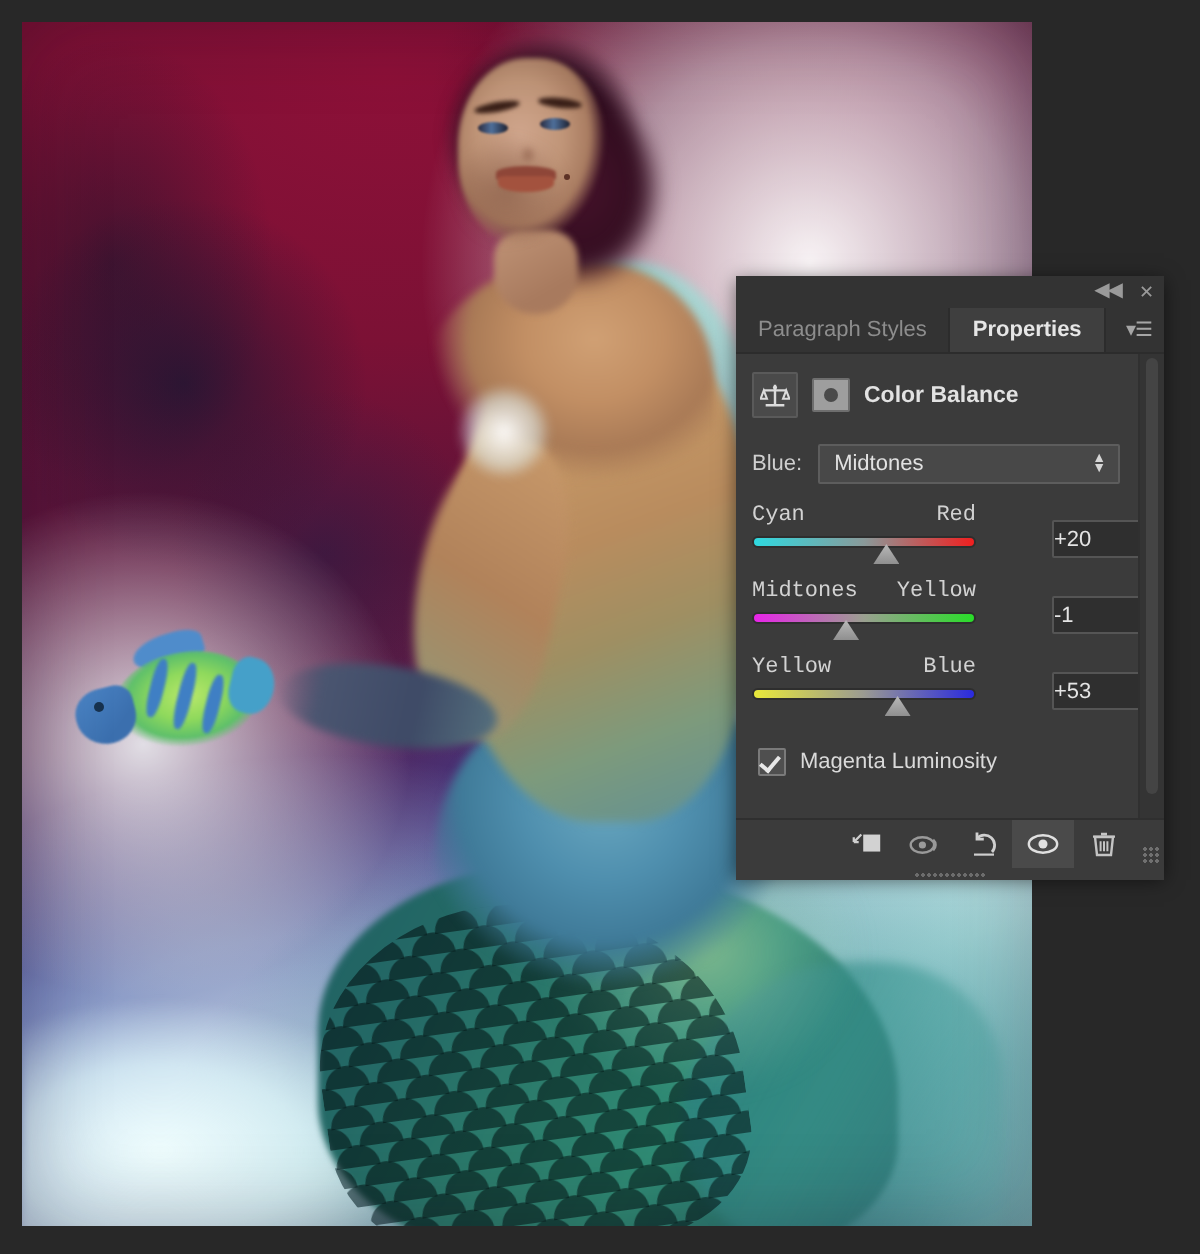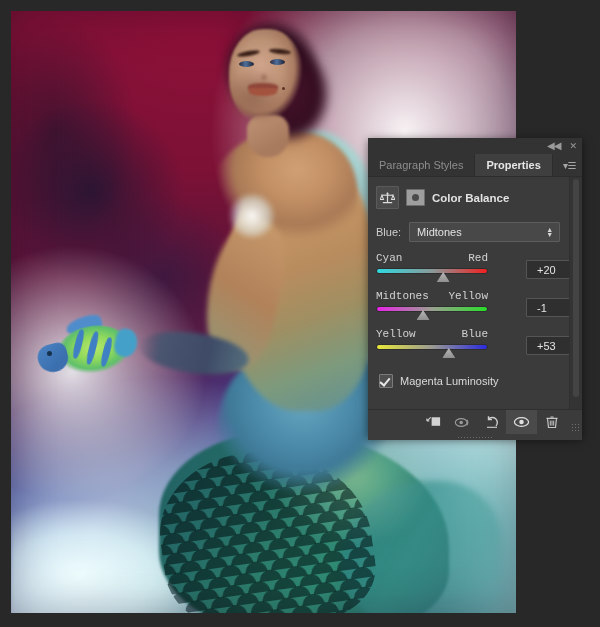--- a/index.html
+++ b/index.html
@@ -277,21 +277,21 @@
   .track.yb{background:linear-gradient(90deg,#e8e83a 0%, #9a9a92 50%, #2a2ae0 100%);}
   .knob{
     position:absolute;top:5px;width:13px;height:10px;
     background:linear-gradient(180deg,#b9b9b9 0%, #8f8f8f 100%);
     clip-path:polygon(50% 0%, 100% 100%, 0% 100%);
     transform:translateX(-50%);cursor:pointer;
   }
   .srow .valbox{
     position:absolute;width:48px;height:19px;background:#2f2f2f;
     border:1px solid #555;border-radius:1px;color:#e4e4e4;font-size:11px;
-    display:flex;align-items:center;padding-left:10px;box-sizing:border-box;
+    display:flex;align-items:center;padding-left:0;box-sizing:border-box;
   }
   .srow{position:relative;}
   .srow .valbox{right:-10px;top:8px;}
 
   .preserve-row{display:flex;align-items:center;gap:7px;padding:8px 0 0 11px;}
   .checkbox{
     width:12px;height:12px;background:#4f4f4f;border:1px solid #7a7a7a;
     position:relative;border-radius:1px;cursor:pointer;
   }
   .checkbox::after{

